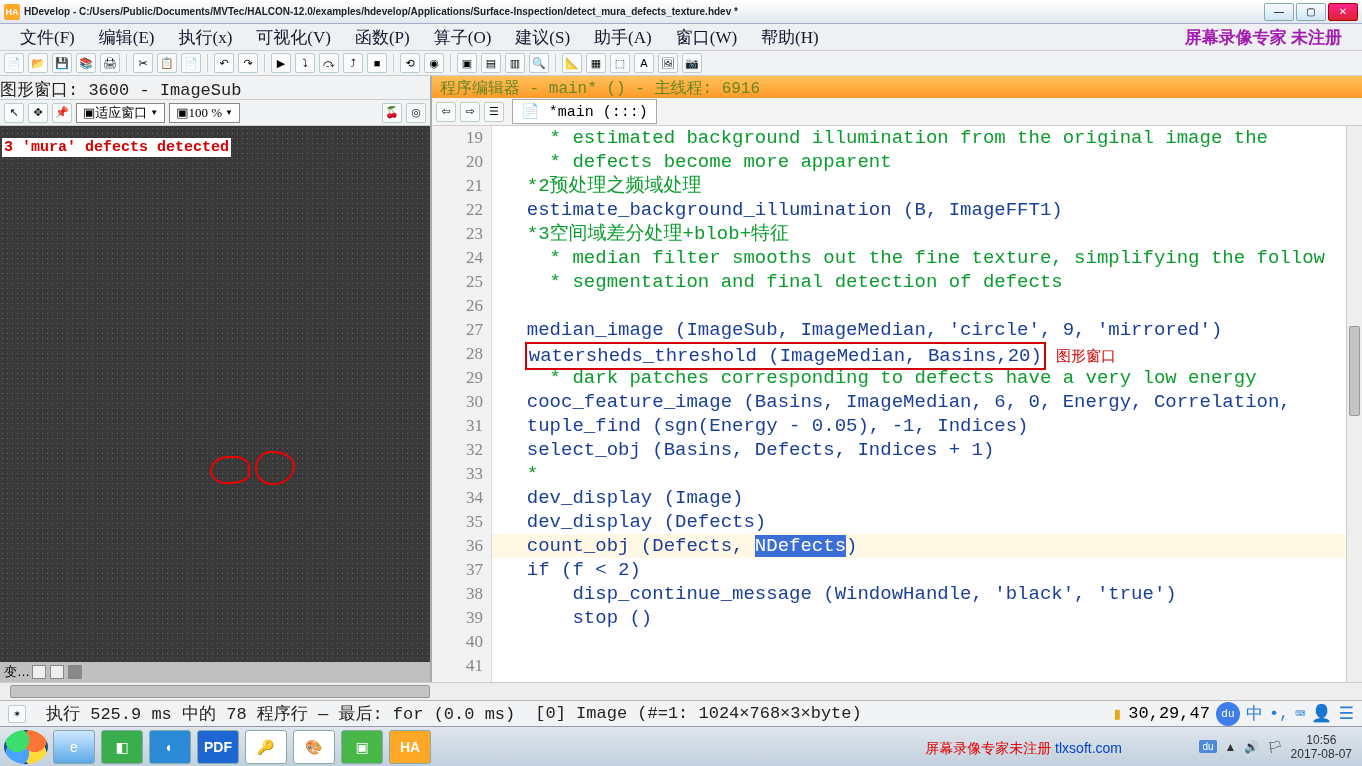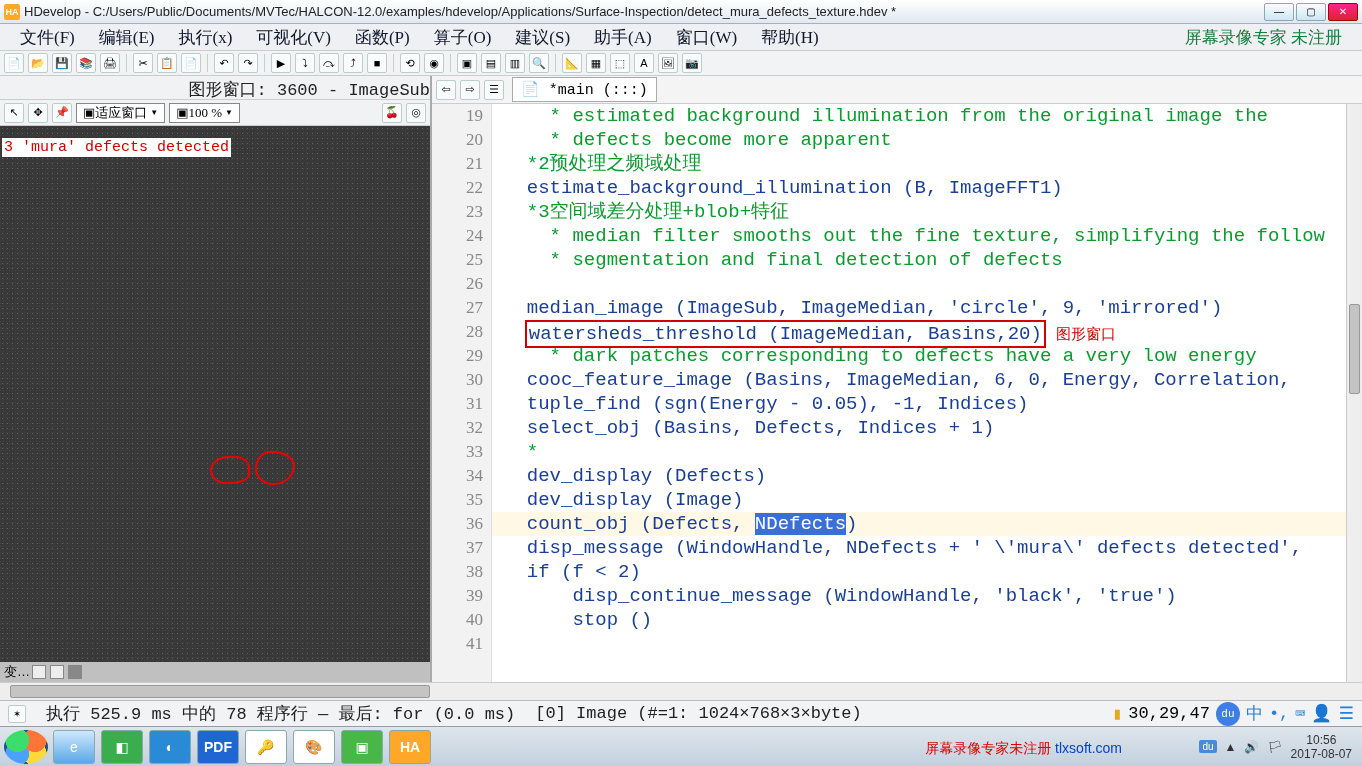--- a/index.html
+++ b/index.html
@@ -1,43 +1,43 @@
 <!DOCTYPE html>
 <html><head>
 <meta charset="utf-8">
 <style>
 * { margin:0; padding:0; box-sizing:border-box; }
 body { width:1362px; height:766px; font-family:Tahoma,Arial,sans-serif; font-size:13px; background:#eef2f5; overflow:hidden; position:relative; }
 .title-bar { height:24px; background:linear-gradient(#fff,#e0e8f0); display:flex; align-items:center; padding:0 4px; border-bottom:1px solid #aac; }
 .title-bar .icon { width:16px; height:16px; background:#ffa726; border-radius:2px; margin-right:4px; display:inline-flex; align-items:center; justify-content:center; font-size:9px; font-weight:bold; color:#fff; }
-.title-bar .title { flex:1; color:#222; font-size:13px; }
+.title-bar .title { flex:1; color:#222; font-size:10px;font-weight:bold; }
 .win-controls { display:flex; gap:2px; }
 .win-controls .btn { width:30px; height:18px; border:1px solid #8aa; background:linear-gradient(#fafcff,#cfe6f5); font-size:10px; display:flex; align-items:center; justify-content:center; cursor:pointer; border-radius:2px; }
 .win-controls .close { background:linear-gradient(#f28,#d23); color:#fff; border-color:#a00; }
 .menu-bar { height:26px; display:flex; align-items:center; padding:0 8px; background:#eef0f4; font-size:17px; font-family:serif; }
 .menu-bar .mi { padding:2px 12px; cursor:pointer; color:#0f172a; }
-.menu-bar .reg { margin-left:auto; color:#15803d; font-size:17px; font-weight:normal; padding-right:12px; }
+.menu-bar .reg { margin-left:auto; color:#a21caf; font-size:17px; font-weight:bold; padding-right:12px; }
 .toolbar { height:26px; background:#f2f3f5; border-top:1px solid #ccc; border-bottom:1px solid #ccc; display:flex; align-items:center; gap:4px; padding:0 4px; }
 .tb-btn { width:20px; height:20px; border:1px solid #bcc; background:#fafbfc; font-size:11px; display:inline-flex; align-items:center; justify-content:center; cursor:pointer; border-radius:2px; }
 .tb-sep { width:1px; height:18px; background:#ccc; margin:0 2px; }
 .main { display:flex; height:606px; }
 .left-pane { width:432px; display:flex; flex-direction:column; border-right:2px solid #aaa; }
-.gfx-title { height:24px; background:#f0f2f4; border-bottom:1px solid #ccc; text-align:right; font-family:"Courier New",monospace; font-size:17px; color:#222; padding:2px 0; }
+.gfx-title { height:24px; background:#f0f2f4; border-bottom:1px solid #ccc; text-align:left; font-family:"Courier New",monospace; font-size:17px; color:#222; padding:2px 0; }
 .gfx-tb { height:26px; background:#f0f2f4; border-bottom:1px solid #ccc; display:flex; align-items:center; gap:4px; padding:0 4px; }
 .gfx-tb .sel { border:1px solid #888; background:#fff; padding:1px 6px; font-family:Tahoma; font-size:13px; height:20px; display:flex; align-items:center; cursor:pointer; }
 .gfx-tb .tri { margin-left:3px; font-size:8px; }
 .gfx-view { flex:1; background:#383838; position:relative; overflow:hidden; }
 .gfx-noise { position:absolute; inset:0;
   background-image:
     radial-gradient(#6a6a6a 0.6px, transparent 0.6px),
     radial-gradient(#454545 0.6px, transparent 0.6px);
   background-size:5px 5px, 3px 3px;
   background-position:0 0, 2px 2px;
   opacity:0.85; }
-.overlay-text { position:absolute; top:12px; left:2px; background:#fff; color:#d40000; font-family:"Courier New",monospace; font-size:15px; padding:1px 2px; font-weight:normal; }
+.overlay-text { position:absolute; top:12px; left:2px; background:#fff; color:#d40000; font-family:"Courier New",monospace; font-size:15px; padding:1px 2px; font-weight:bold; }
 .defect1 { position:absolute; top:330px; left:210px; width:40px; height:28px; border:2px solid #e00; border-radius:55% 40% 60% 45% / 60% 50% 40% 55%; }
 .defect2 { position:absolute; top:325px; left:255px; width:40px; height:34px; border:2px solid #e00; border-radius:40% 60% 55% 45% / 55% 45% 60% 50%; }
 .var-bar { height:20px; background:#c0c0c0; display:flex; align-items:center; font-size:13px; padding-left:4px; }
 .var-bar .dock-ic { width:14px; height:14px; margin:0 2px; background:#eee; border:1px solid #888; display:inline-block; }
 .right-pane { flex:1; display:flex; flex-direction:column; position:relative; }
 .prog-title { height:22px; background:linear-gradient(#ffc15a,#ff9b2a); font-family:"Courier New",monospace; font-size:16px; color:#682; padding:2px 8px; white-space:pre; }
 .prog-nav { height:28px; background:#f4f4f5; border-bottom:1px solid #ccc; display:flex; align-items:center; gap:4px; padding:0 4px; }
 .prog-nav .crumb { border:1px solid #aaa; background:#fff; padding:2px 8px; font-family:"Courier New",monospace; font-size:15px; margin-left:4px; }
 .code-wrap { flex:1; display:flex; overflow:hidden; background:#fff; position:relative; }
 .gutter { width:60px; background:#f2f2f2; border-right:1px solid #ddd; font-family:Tahoma; font-size:17px; color:#888; text-align:right; padding-right:8px; }
@@ -153,20 +153,21 @@
     </div>
     <div class="var-bar">
       <span>变…</span>
       <span class="dock-ic"></span>
       <span class="dock-ic"></span>
       <span class="dock-ic" style="background:#888"></span>
     </div>
   </div>
 
   <div class="right-pane">
+    <div class="prog-title">程序编辑器 - main* () - 主线程: 6916</div>
     <div class="prog-nav">
       <span class="tb-btn">⇦</span>
       <span class="tb-btn">⇨</span>
       <span class="tb-btn">☰</span>
       <span class="crumb">📄 <span>*main (:::)</span></span>
     </div>
     <div class="code-wrap">
       <div class="gutter" id="gutter">
           <div>19</div>
           <div>20</div>
@@ -201,24 +202,23 @@
           <div class="ln">  <span class="cm">  * median filter smooths out the fine texture, simplifying the follow</span></div>
           <div class="ln">  <span class="cm">  * segmentation and final detection of defects</span></div>
           <div class="ln">  <span class="pl"></span></div>
           <div class="ln">  <span class="fn">median_image (ImageSub, ImageMedian, 'circle', 9, 'mirrored')</span></div>
           <div class="ln">  <span class="boxed fn">watersheds_threshold (ImageMedian, Basins,20)</span><span class="anno">图形窗口</span></div>
           <div class="ln">  <span class="cm">  * dark patches corresponding to defects have a very low energy</span></div>
           <div class="ln">  <span class="fn">cooc_feature_image (Basins, ImageMedian, 6, 0, Energy, Correlation,</span></div>
           <div class="ln">  <span class="fn">tuple_find (sgn(Energy - 0.05), -1, Indices)</span></div>
           <div class="ln">  <span class="fn">select_obj (Basins, Defects, Indices + 1)</span></div>
           <div class="ln">  <span class="cm">*</span></div>
+          <div class="ln">  <span class="fn">dev_display (Image)</span></div>
           <div class="ln">  <span class="fn">dev_display (Defects)</span></div>
-          <div class="ln">  <span class="fn">dev_display (Image)</span></div>
           <div class="ln hl">  <span class="fn">count_obj (Defects, <span class="sel-txt">NDefects</span>)</span></div>
-          <div class="ln">  <span class="fn">disp_message (WindowHandle, NDefects + ' \'mura\' defects detected',</span></div>
           <div class="ln">  <span class="kw">if (f &lt; 2)</span></div>
           <div class="ln">  <span class="fn">    disp_continue_message (WindowHandle, 'black', 'true')</span></div>
           <div class="ln">  <span class="kw">    stop ()</span></div>
         </div>
       <div class="vscroll">
           <div class="thumb"></div>
         </div>
     </div>
   </div>
 </div>

